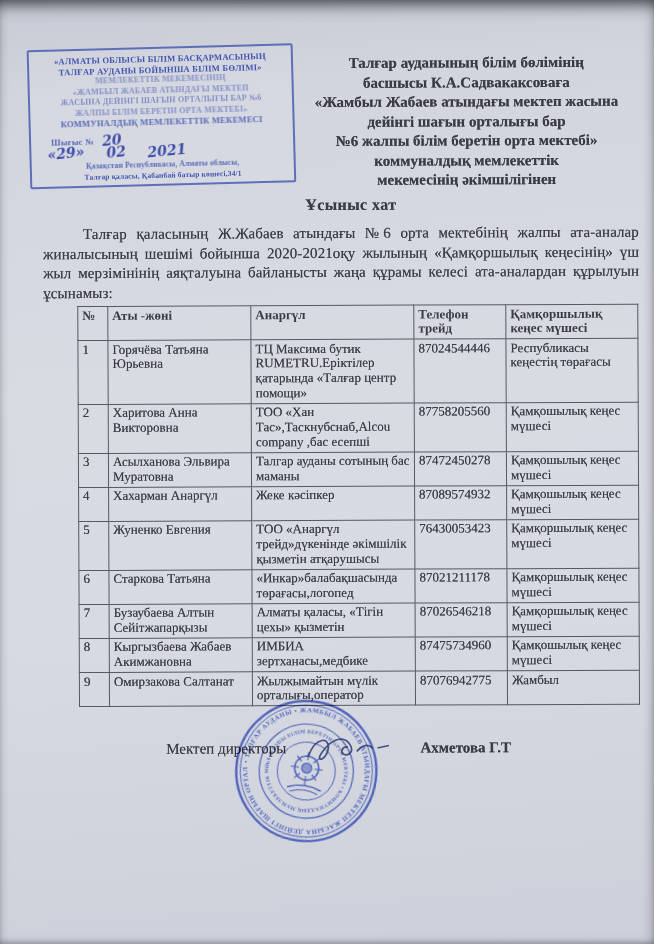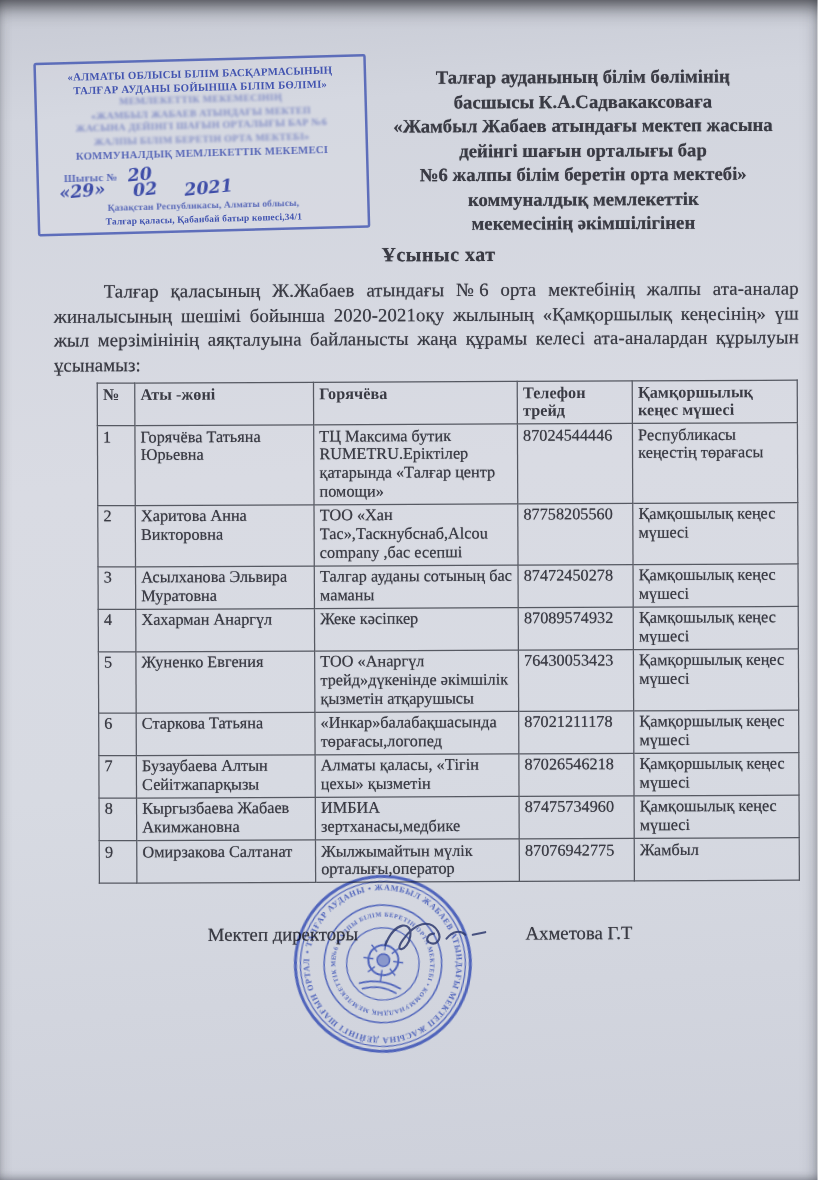--- a/index.html
+++ b/index.html
@@ -58,21 +58,21 @@
     overflow:hidden;
   }
   .members th { font-weight:bold; }
   .members td { font-weight:normal; }
 
   
   .sign-zone { position:relative; margin-top:14px; height:120px; }
   .sign-row { position:relative; display:flex; align-items:center; padding-left:121px; padding-top:10px; }
   .sign-role { font-weight:normal; font-size:15px; white-space:nowrap; z-index:1; }
   .sig-svg { margin-left:16px; z-index:3; }
-  .sign-name { font-weight:normal; font-size:15px; margin-left:26px; white-space:nowrap; z-index:1; }
+  .sign-name { font-weight:bold; font-size:15px; margin-left:26px; white-space:nowrap; z-index:1; }
 
   .seal { position:absolute; left:184px; top:-26px; width:154px; height:154px; z-index:2;
           mix-blend-mode:multiply; opacity:.88; filter:blur(.35px); transform:rotate(8deg); }
 </style>
 </head>
 <body>
 
 <div class="sheet">
   <div class="content">
 
@@ -119,21 +119,21 @@
         <col style="width:30px">
           <col style="width:143px">
           <col style="width:163px">
           <col style="width:92px">
           <col style="width:132px">
       </colgroup>
       <thead>
         <tr>
           <th>№</th>
           <th>Аты -жөні</th>
-          <th>Горячёва</th>
+          <th>Анаргүл</th>
           <th>Телефон трейд</th>
           <th>Қамқоршылық кеңес мүшесі</th>
         </tr>
       </thead>
       <tbody>
           <tr>
             <td class="soft">1</td>
             <td class="soft">Горячёва Татьяна Юрьевна</td>
             <td class="soft">ТЦ Максима бутик RUMETRU.Еріктілер қатарында «Талғар центр помощи»</td>
             <td class="soft">87024544446</td>

